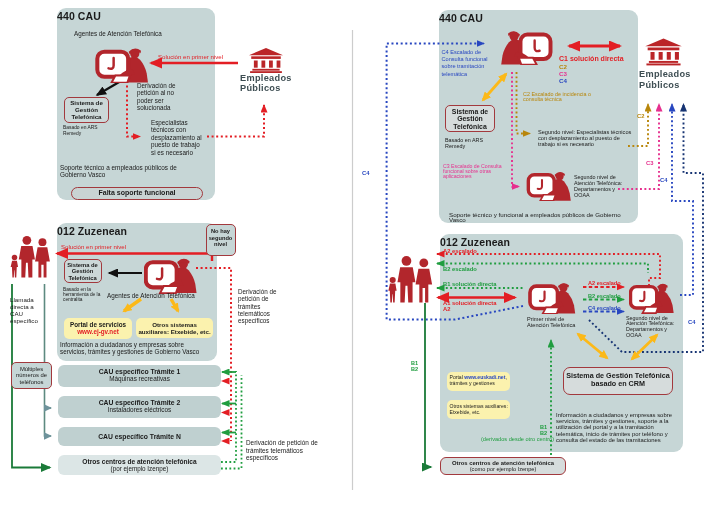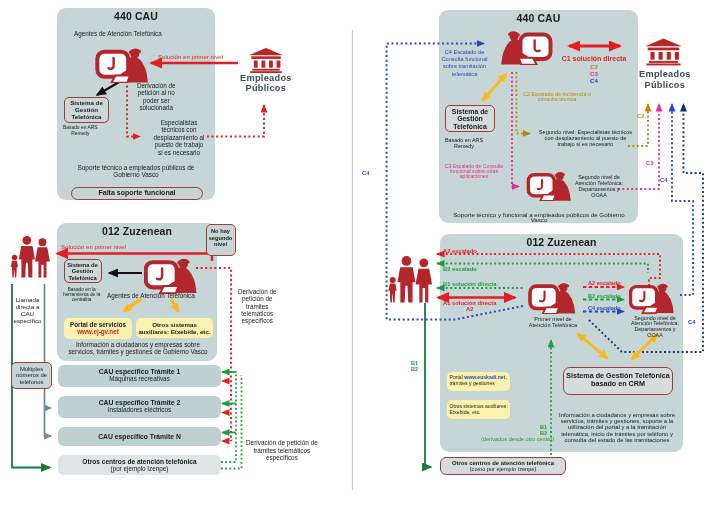--- a/index.html
+++ b/index.html
@@ -2,22 +2,22 @@
 <html><head>
 <meta charset="utf-8">
 <style>
   html,body{margin:0;padding:0;background:#fff;}
   #canvas{position:relative;width:715px;height:505px;background:#ffffff;overflow:hidden;
     font-family:"Liberation Sans","DejaVu Sans",sans-serif;color:#1a1a1a;}
   .panel{position:absolute;background:#c6d6d6;border-radius:9px;z-index:0;}
   .bar{position:absolute;background:#bfd0d0;border-radius:6px;z-index:0;text-align:center;}
   .bar4{background:#dce6e6;}
   .abs{position:absolute;z-index:2;}
-  .prel{white-space:pre-line;text-align:center;}
-  .ctr{text-align:center;}
+  .prel{white-space:pre-line;}
+  .ctr{text-align:left;}
   .ttl{font-weight:bold;font-size:10.5px;letter-spacing:0.1px;}
   .rbox{position:absolute;z-index:2;border:1.6px solid #a2393d;border-radius:5px;
     background:#ccd8d8;text-align:center;}
   .ybox{position:absolute;z-index:2;background:#fbf2ae;border-radius:5px;text-align:center;}
   .red{color:#e31e24;}
   .green{color:#1f9d3f;}
   .blue{color:#2847c0;}
   .gold{color:#b8860b;}
   .pink{color:#e6308e;}
   .slate{color:#3d4d52;}

